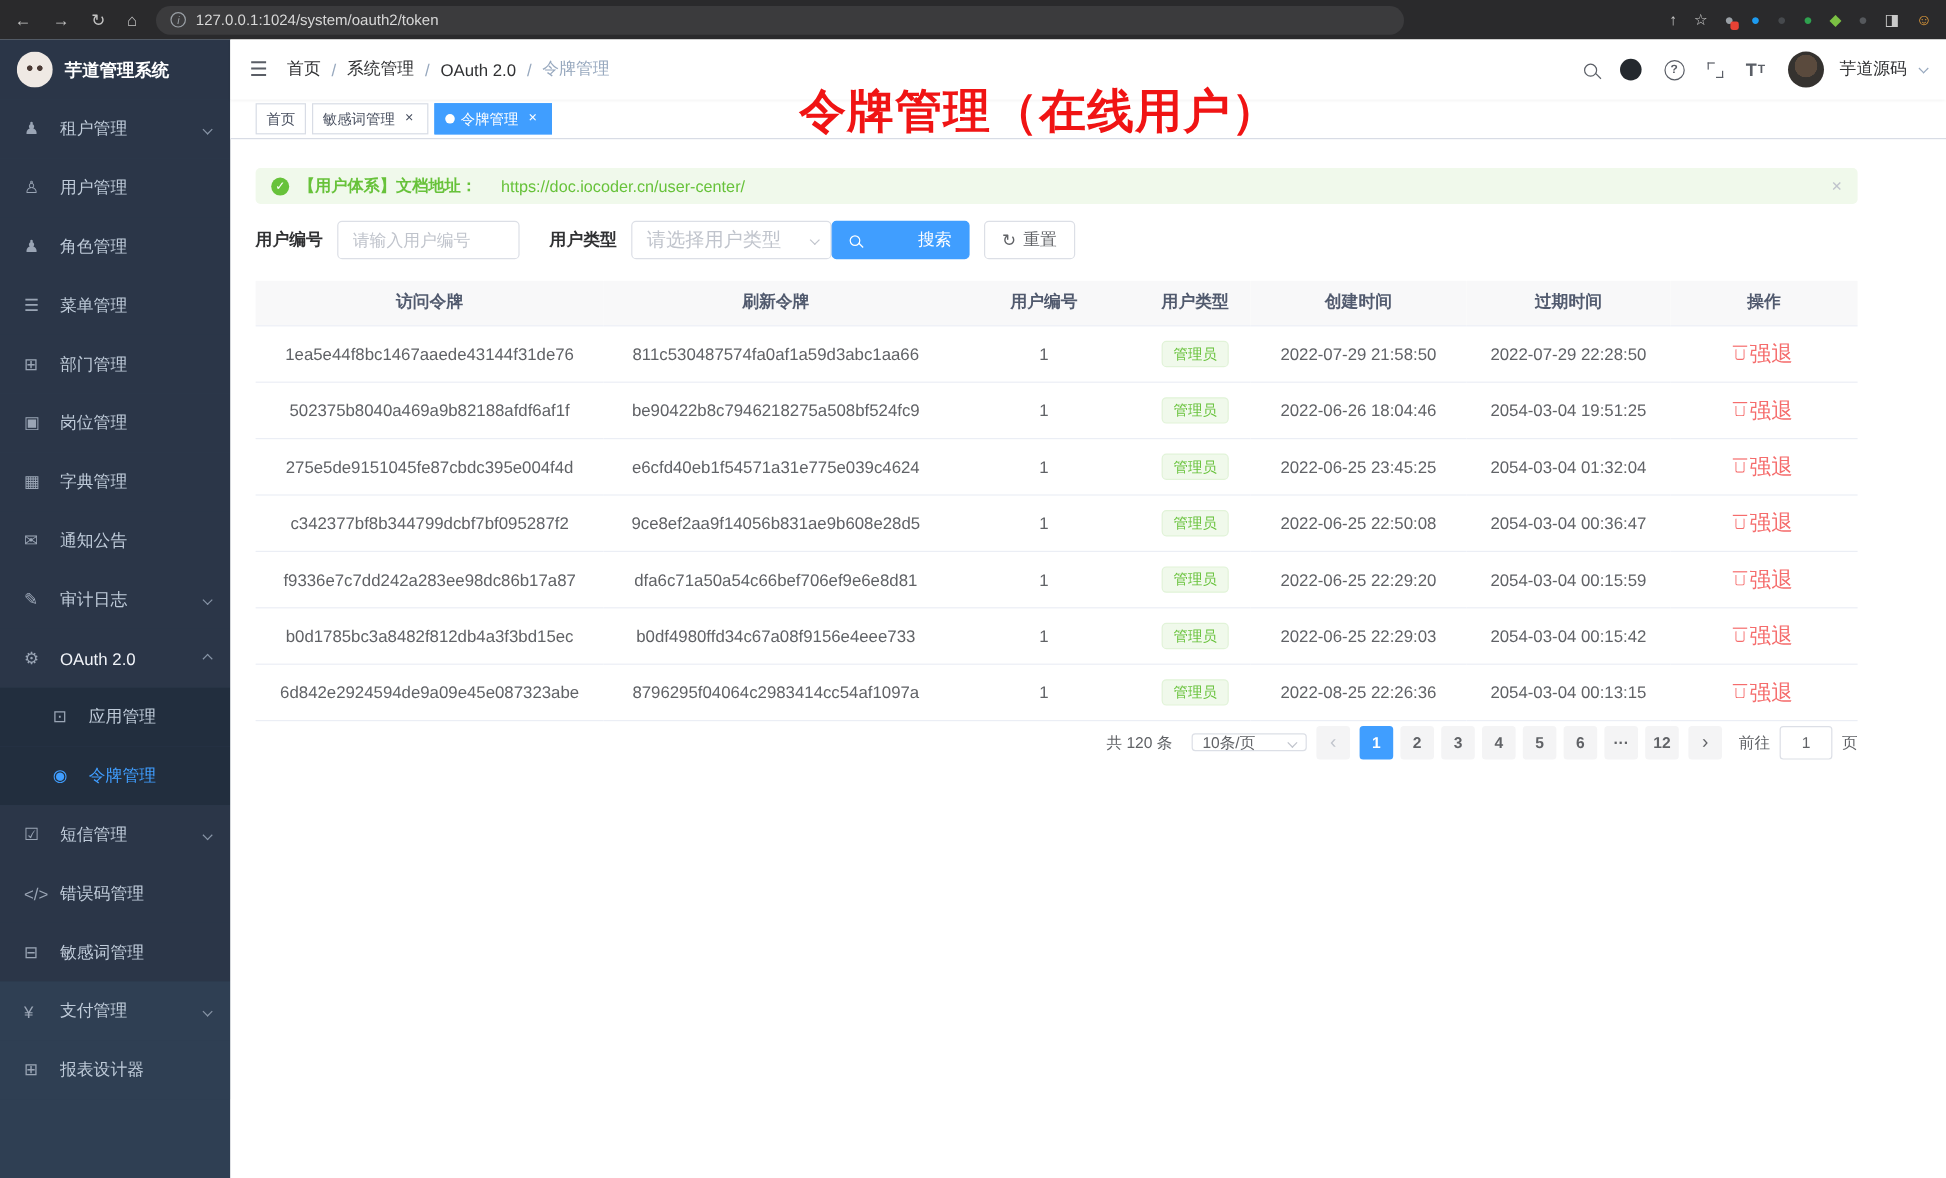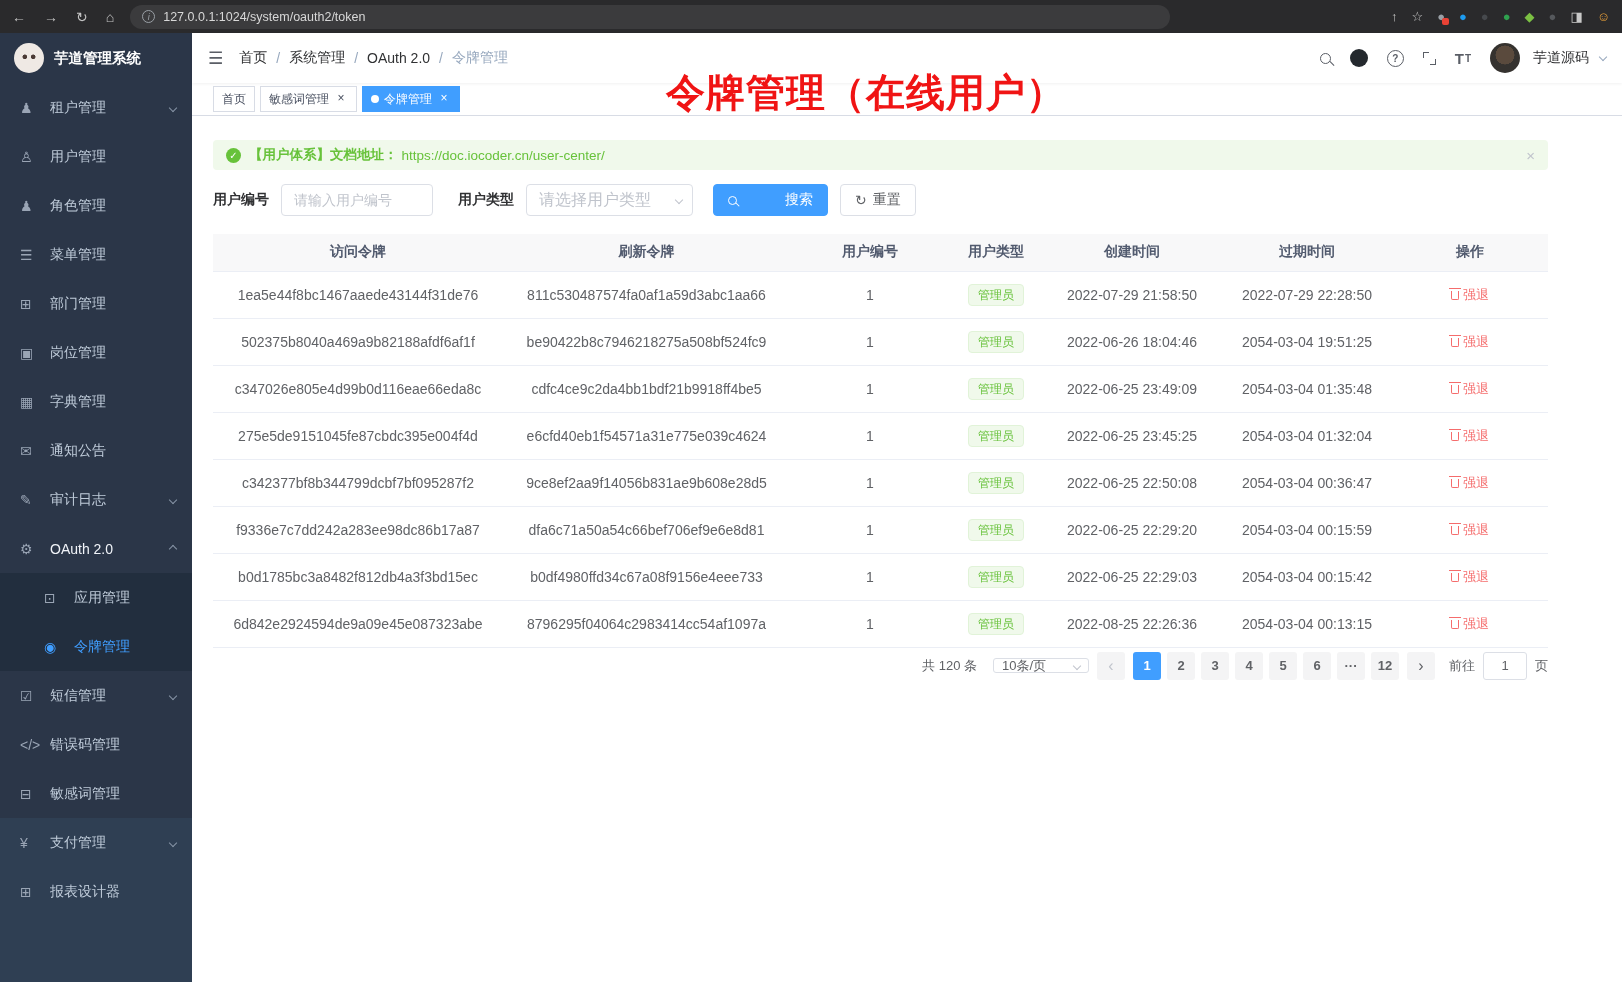--- a/index.html
+++ b/index.html
@@ -69,41 +69,41 @@
   .tab { height: 26px; display: inline-flex; align-items: center; gap: 5px; padding: 0 8px; border: 1px solid #d8dce5; background: #fff; color: #495060; font-size: 12px; cursor: pointer; }
   .tab.active { background: #409eff; border-color: #409eff; color: #fff; }
   .tab-dot { width: 8px; height: 8px; border-radius: 50%; background: #fff; display: inline-block; }
   .tab-close { font-size: 12px; width: 14px; height: 14px; line-height: 13px; text-align: center; border-radius: 50%; }
 
   
   .content { flex: 1; padding: 24px 0 0 21px; position: relative; overflow: hidden; }
   .alert { width: 1335px; height: 30px; background: #f0f9eb; border-radius: 4px; display: flex; align-items: center; padding: 0 13px; margin-bottom: 14px; }
   .alert-check { width: 15px; height: 15px; border-radius: 50%; background: #67c23a; color: #fff; font-size: 10px; display: inline-flex; align-items: center; justify-content: center; flex: none; }
   .alert-text { color: #67c23a; font-size: 13.5px; margin-left: 8px; font-weight: 700; }
-  .alert-link { color: #67c23a; font-size: 13.5px; margin-left: 4px; cursor: pointer; text-decoration: none; }
+  .alert-link { color: #67c23a; font-size: 13.5px; margin-left: 20px; cursor: pointer; text-decoration: none; }
   .alert-close { margin-left: auto; color: #c0c4cc; font-size: 15px; cursor: pointer; }
 
   .filters { display: flex; align-items: center; margin-bottom: 18px; }
   .f-label { font-weight: 700; color: #303133; font-size: 14px; margin-right: 12px; }
   .f-label.lbl2 { margin-left: 25px; }
   .f-input { width: 152px; height: 32px; border: 1px solid #dcdfe6; border-radius: 4px; padding: 0 12px; font-size: 14px; color: #606266; outline: none; font-family: inherit; }
   .f-input::placeholder { color: #c0c4cc; }
   .f-select { width: 167px; height: 32px; border: 1px solid #dcdfe6; border-radius: 4px; padding: 0 10px 0 12px; display: flex; align-items: center; justify-content: space-between; cursor: pointer; background: #fff; }
   .f-placeholder { color: #c0c4cc; font-size: 16px; }
   .f-select .chev { border-color: #c0c4cc; }
   .btn { height: 32px; border-radius: 4px; padding: 0 14px; font-size: 14px; display: inline-flex; align-items: center; gap: 6px; cursor: pointer; font-family: inherit; }
-  .btn.primary { background: #409eff; border: 1px solid #409eff; color: #fff; margin-left: 20px; gap: 48px; }
+  .btn.primary { background: #409eff; border: 1px solid #409eff; color: #fff; margin-left: 0; gap: 48px; }
   .btn.plain { background: #fff; border: 1px solid #dcdfe6; color: #606266; margin-left: 12px; }
   .refresh-g { font-size: 14px; line-height: 1; }
 
   .data-table { width: 1335px; border-collapse: collapse; table-layout: fixed; }
   .data-table th { height: 37px; background: #f8f8f9; color: #515a6e; font-weight: 700; font-size: 14px; text-align: center; border-bottom: 1px solid #ebeef5; }
   .data-table td { height: 47px; border-bottom: 1px solid #ebeef5; font-size: 14px; color: #606266; text-align: center; white-space: nowrap; overflow: hidden; }
   .tag-success { display: inline-block; background: #f0f9eb; border: 1px solid #e1f3d8; color: #67c23a; font-size: 12px; line-height: 18px; padding: 1px 9px; border-radius: 4px; }
-  .action-link { color: #f56c6c; font-size: 13px; display: inline-flex; align-items: center; gap: 4px; cursor: pointer; text-decoration: none; }
+  .action-link { color: #f56c6c; font-size: 18px; display: inline-flex; align-items: center; gap: 4px; cursor: pointer; text-decoration: none; }
   .icon-trash { position: relative; width: 8px; height: 9px; border: 1px solid currentColor; border-top: none; border-radius: 0 0 2px 2px; display: inline-block; margin-top: 2px; }
   .icon-trash::before { content: ''; position: absolute; top: -3px; left: -3px; right: -3px; border-top: 1.3px solid currentColor; }
 
   .pagination { width: 1335px; display: flex; align-items: center; justify-content: flex-end; gap: 8px; margin-top: 4px; font-size: 13px; color: #606266; }
   .pg-total { margin-right: 8px; }
   .pg-size { width: 96px; height: 15px; border: 1px solid #dcdfe6; border-radius: 3px; display: flex; align-items: center; justify-content: space-between; padding: 0 8px; background: #fff; cursor: pointer; }
   .pg-size .chev { border-color: #c0c4cc; }
   .pg-btn { min-width: 28px; height: 28px; padding: 0 4px; background: #f4f4f5; border-radius: 3px; display: inline-flex; align-items: center; justify-content: center; font-size: 13px; color: #606266; cursor: pointer; font-weight: 600; }
   .pg-btn.prev { color: #c0c4cc; font-size: 16px; font-weight: 400; }
   .pg-btn.next { font-size: 16px; font-weight: 400; }
@@ -343,32 +343,20 @@
                 <td>1</td>
                 <td><span class="tag-success">管理员</span></td>
                 <td>2022-06-26 18:04:46</td>
                 <td>2054-03-04 19:51:25</td>
                 <td><a class="action-link">
                     <i class="icon-trash"></i>
                     <span>强退</span>
                   </a></td>
               </tr>
               <tr>
-                <td>c347026e805e4d99b0d116eae66eda8c</td>
-                <td>cdfc4ce9c2da4bb1bdf21b9918ff4be5</td>
-                <td>1</td>
-                <td><span class="tag-success">管理员</span></td>
-                <td>2022-06-25 23:49:09</td>
-                <td>2054-03-04 01:35:48</td>
-                <td><a class="action-link">
-                    <i class="icon-trash"></i>
-                    <span>强退</span>
-                  </a></td>
-              </tr>
-              <tr>
                 <td>275e5de9151045fe87cbdc395e004f4d</td>
                 <td>e6cfd40eb1f54571a31e775e039c4624</td>
                 <td>1</td>
                 <td><span class="tag-success">管理员</span></td>
                 <td>2022-06-25 23:45:25</td>
                 <td>2054-03-04 01:32:04</td>
                 <td><a class="action-link">
                     <i class="icon-trash"></i>
                     <span>强退</span>
                   </a></td>

